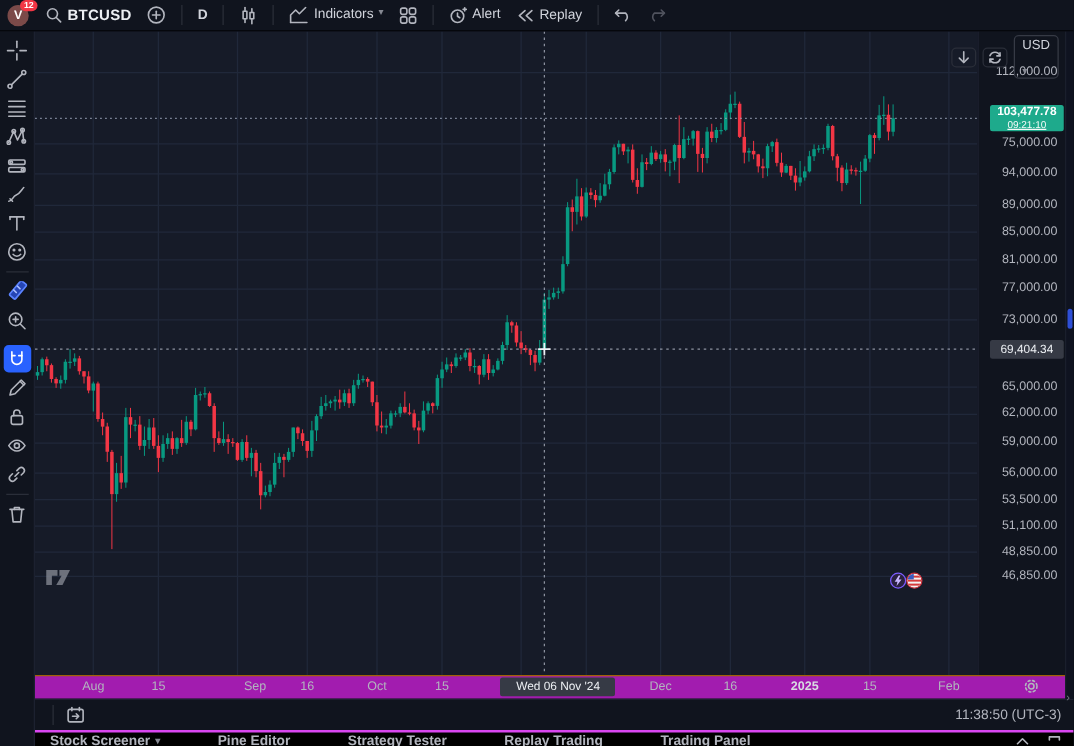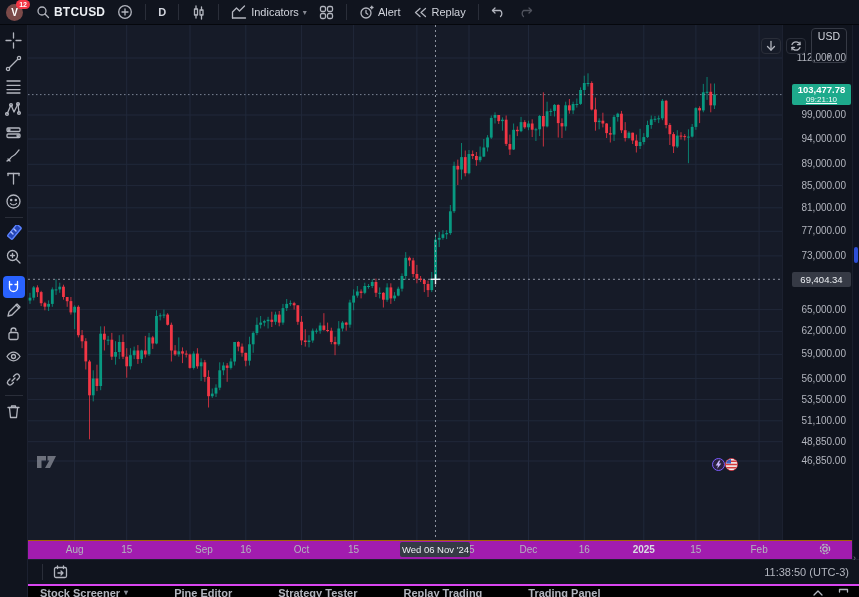--- a/index.html
+++ b/index.html
@@ -1,21 +1,21 @@
 <!DOCTYPE html>
 <html><head>
 <meta charset="utf-8">
 <style>
   html,body{margin:0;padding:0;background:#0b0e16;}
   *{box-sizing:border-box;font-family:"Liberation Sans",sans-serif;}
   #app{position:relative;width:859px;height:597px;background:#10141e;overflow:hidden;color:#d1d4dc;}
   
   #topbar{position:absolute;left:0;top:0;width:859px;height:25px;background:#10141e;border-bottom:1px solid #05070c;display:flex;align-items:center;gap:2px;padding:0 6px;z-index:30;}
   .tb-sep{width:1px;height:16px;background:#2a2e39;margin:0 5px;flex:none;}
-  .tb-btn{display:flex;align-items:center;gap:4px;padding:2px 5px;border-radius:4px;cursor:pointer;flex:none;color:#d1d4dc;font-size:11px;}
+  .tb-btn{display:flex;align-items:flex-start;gap:4px;padding:2px 5px;border-radius:4px;cursor:pointer;flex:none;color:#d1d4dc;font-size:11px;}
   .tb-btn svg{display:block;}
   .sym{font-weight:700;font-size:12px;color:#eceff3;letter-spacing:.2px;}
   #avatar{position:relative;width:17px;height:17px;flex:none;margin-right:6px;}
   #avatar .circ{width:17px;height:17px;border-radius:50%;background:#7b4a49;color:#fff;font-size:10px;font-weight:700;display:flex;align-items:center;justify-content:center;}
   #avatar .badge{position:absolute;top:-4px;right:-7px;background:#f23645;color:#fff;font-size:7px;font-weight:700;border-radius:7px;padding:1px 3px;line-height:1;}
   .icon{stroke:#b2b5be;fill:none;stroke-width:1.3;stroke-linecap:round;stroke-linejoin:round;}
   .icon-dim{stroke:#50535e;}
   .caret{font-size:8px;color:#868993;}
   
   #lefttb{position:absolute;left:0;top:25px;width:28px;height:572px;background:#10141e;border-right:1px solid #1c2130;display:flex;flex-direction:column;align-items:center;padding-top:4px;z-index:20;}
@@ -695,21 +695,21 @@
     </div>
   </div>
 
   <div id="paxis">
     <div id="last-badge" style="top: 59.0949px;">
       <div class="p">103,477.78</div>
       <div class="c">09:21:10</div>
     </div>
     <div id="cross-badge" style="top: 246.779px;">69,404.34</div>
   <span class="ptick" style="top: 27px;">112,000.00</span>
-      <span class="ptick" style="top: 84.0499px;">99,000.00</span>
+      <span class="ptick" style="top: 84.0499px;">75,000.00</span>
       <span class="ptick" style="top: 108.014px;">94,000.00</span>
       <span class="ptick" style="top: 133.287px;">89,000.00</span>
       <span class="ptick" style="top: 154.551px;">85,000.00</span>
       <span class="ptick" style="top: 176.839px;">81,000.00</span>
       <span class="ptick" style="top: 200.257px;">77,000.00</span>
       <span class="ptick" style="top: 224.924px;">73,000.00</span>
       <span class="ptick" style="top: 278.595px;">65,000.00</span>
       <span class="ptick" style="top: 300.444px;">62,000.00</span>
       <span class="ptick" style="top: 323.378px;">59,000.00</span>
       <span class="ptick" style="top: 347.508px;">56,000.00</span>
@@ -753,21 +753,21 @@
       <span class="ttick" style="left: 217.76px;">16</span>
       <span class="ttick" style="left: 273.56px;">Oct</span>
       <span class="ttick" style="left: 325.64px;">15</span>
       <span class="ttick" style="left: 388.88px;">Nov</span>
       <span class="ttick" style="left: 440.96px;">15</span>
       <span class="ttick" style="left: 500.48px;">Dec</span>
       <span class="ttick" style="left: 556.28px;">16</span>
       <span class="ttick bold" style="left: 615.8px;">2025</span>
       <span class="ttick" style="left: 667.88px;">15</span>
       <span class="ttick" style="left: 731.12px;">Feb</span>
-      <div id="date-badge" style="left: 372.48px; width: 70px;">Wed 06 Nov '24</div>
+      <div id="date-badge" style="left: 372.48px; width: 92px;">Wed 06 Nov '24</div>
     </div>
   <div id="taxis-gear">
     <svg class="icon" width="14" height="14" viewBox="0 0 14 14">
         <circle cx="7" cy="7" r="2.2"></circle>
         <circle cx="7" cy="7" r="4.6" stroke-dasharray="1.6 2.1"></circle>
       </svg>
   </div>
 
   <div id="ibar">
     <div class="tb-sep"></div>

